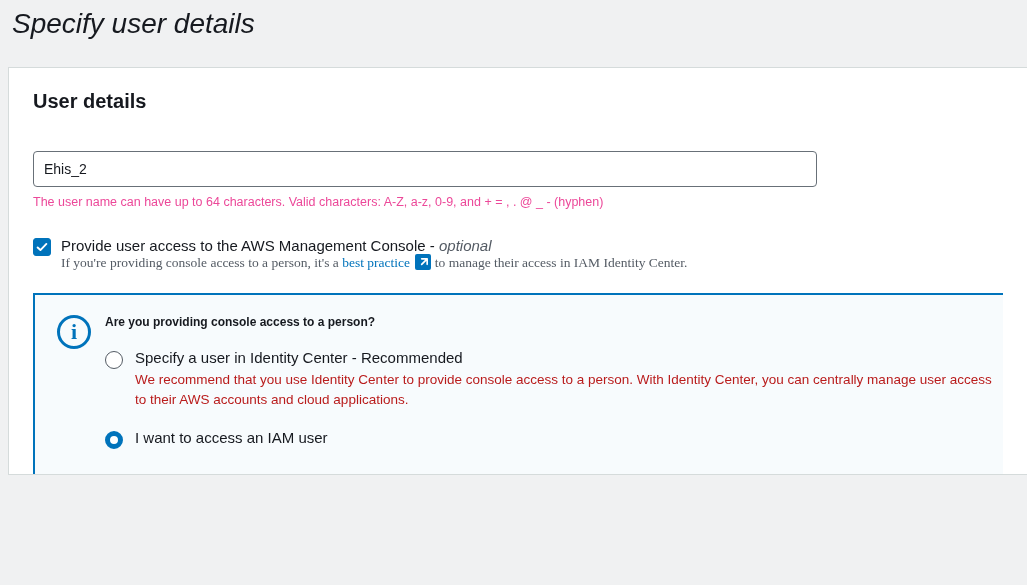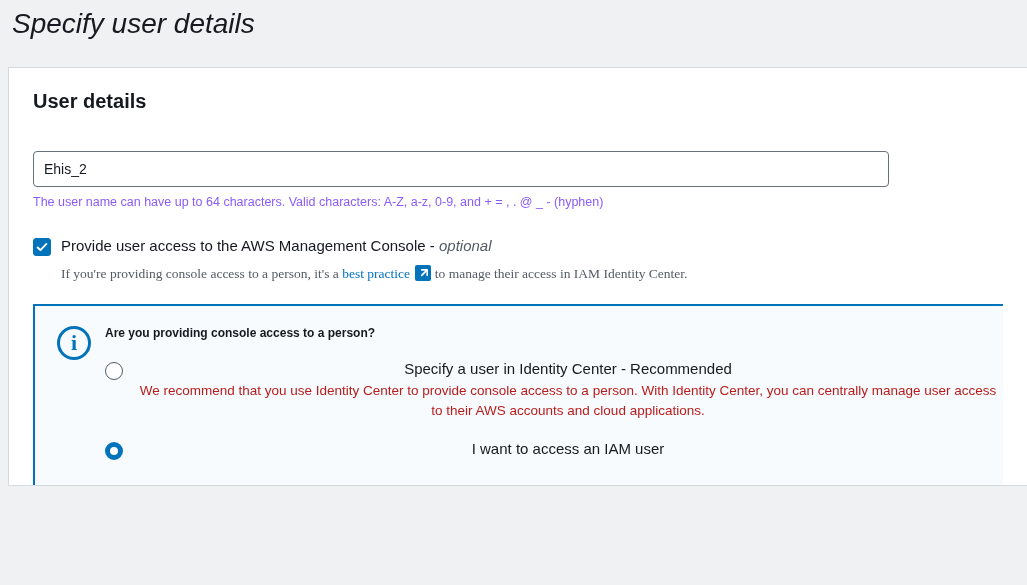--- a/index.html
+++ b/index.html
@@ -2,41 +2,41 @@
 <html><head>
   <meta charset="utf-8">
   <style>
     * { box-sizing: border-box; margin: 0; padding: 0; }
     body { font-family: "Amazon Ember", "Helvetica Neue", Arial, sans-serif; background: #f0f1f2; color: #16191f; width: 1027px; }
     .page-header { padding: 8px 12px 27px; font-style: italic; }
     .page-title { font-size: 28px; font-weight: 400; color: #16191f; }
     .panel { background: #fff; border: 1px solid #d5dbdb; border-right: none; margin-left: 8px; padding: 22px 24px 0 24px; }
     .panel-title { font-size: 20px; font-weight: 700; margin-bottom: 38px; }
     .field-label { font-size: 14px; margin-bottom: 6px; display: block; }
-    .text-input { width: 856px; max-width: 100%; height: 36px; padding: 6px 10px; font-size: 14px; border: 1px solid #687078; border-radius: 4px; color: #16191f; }
-    .hint { font-size: 12.5px; color: #8b5cf6; margin-top: 8px; }
+    .text-input { width: 784px; max-width: 100%; height: 36px; padding: 6px 10px; font-size: 14px; border: 1px solid #687078; border-radius: 4px; color: #16191f; }
+    .hint { font-size: 12.5px; color: #ec4899; margin-top: 8px; }
     .checkbox-row { display: flex; align-items: flex-start; gap: 10px; margin-top: 28px; }
     .checkbox { width: 18px; height: 18px; border: 1px solid #0073bb; background: #0073bb; border-radius: 3px; display: inline-flex; align-items: center; justify-content: center; flex-shrink: 0; margin-top: 1px; cursor: pointer; }
     .checkbox svg { width: 14px; height: 14px; }
     .checkbox-texts { flex: 1; }
-    .checkbox-label { font-size: 15px; margin-bottom: 11px; }
+    .checkbox-label { font-size: 15px; margin-bottom: 0; }
     .optional { font-style: italic; color: #545b64; }
     .checkbox-desc { font-size: 13.5px; color: #545b64; font-family: Liberation Serif, serif; }
     .link { color: #0073bb; text-decoration: none; cursor: pointer; }
     .ext-icon { display: inline-flex; align-items: center; justify-content: center; width: 16px; height: 16px; background: #0073bb; border-radius: 2px; vertical-align: text-bottom; margin-left: 2px; }
     .ext-icon svg { width: 11px; height: 11px; }
     .info-box { border: 2px solid #0073bb; border-right: none; border-bottom: none; background: #f7fbfd; margin-top: 22px; padding: 20px 0 24px 22px; display: flex; align-items: flex-start; gap: 14px; }
     .info-icon { width: 34px; height: 34px; border: 3px solid #0073bb; border-radius: 50%; display: flex; align-items: center; justify-content: center; color: #0073bb; font-weight: 700; font-family: Georgia, serif; font-size: 22px; flex-shrink: 0; }
     .info-body { flex: 1; }
     .info-title { font-size: 12px; font-weight: 700; margin-bottom: 20px; }
     .radio-row { display: flex; align-items: flex-start; gap: 12px; margin-bottom: 18px; }
     .radio-row:last-child { margin-bottom: 0; }
     .radio { width: 18px; height: 18px; border: 1.5px solid #545b64; border-radius: 50%; flex-shrink: 0; display: inline-flex; align-items: center; justify-content: center; margin-top: 2px; cursor: pointer; background: #fff; }
     .radio.selected { border: 5px solid #0073bb; }
-    .radio-texts { flex: 1; padding-right: 2px; text-align: center; }
+    .radio-texts { flex: 1; padding-right: 2px; }
     .radio-label { font-size: 15px; margin-bottom: 4px; }
     .radio-desc { font-size: 13.5px; color: #b91c1c; line-height: 1.5; }
   </style>
 </head>
 <body>
 
 <header class="page-header">
   <h1 class="page-title">Specify user details</h1>
 </header>
 

